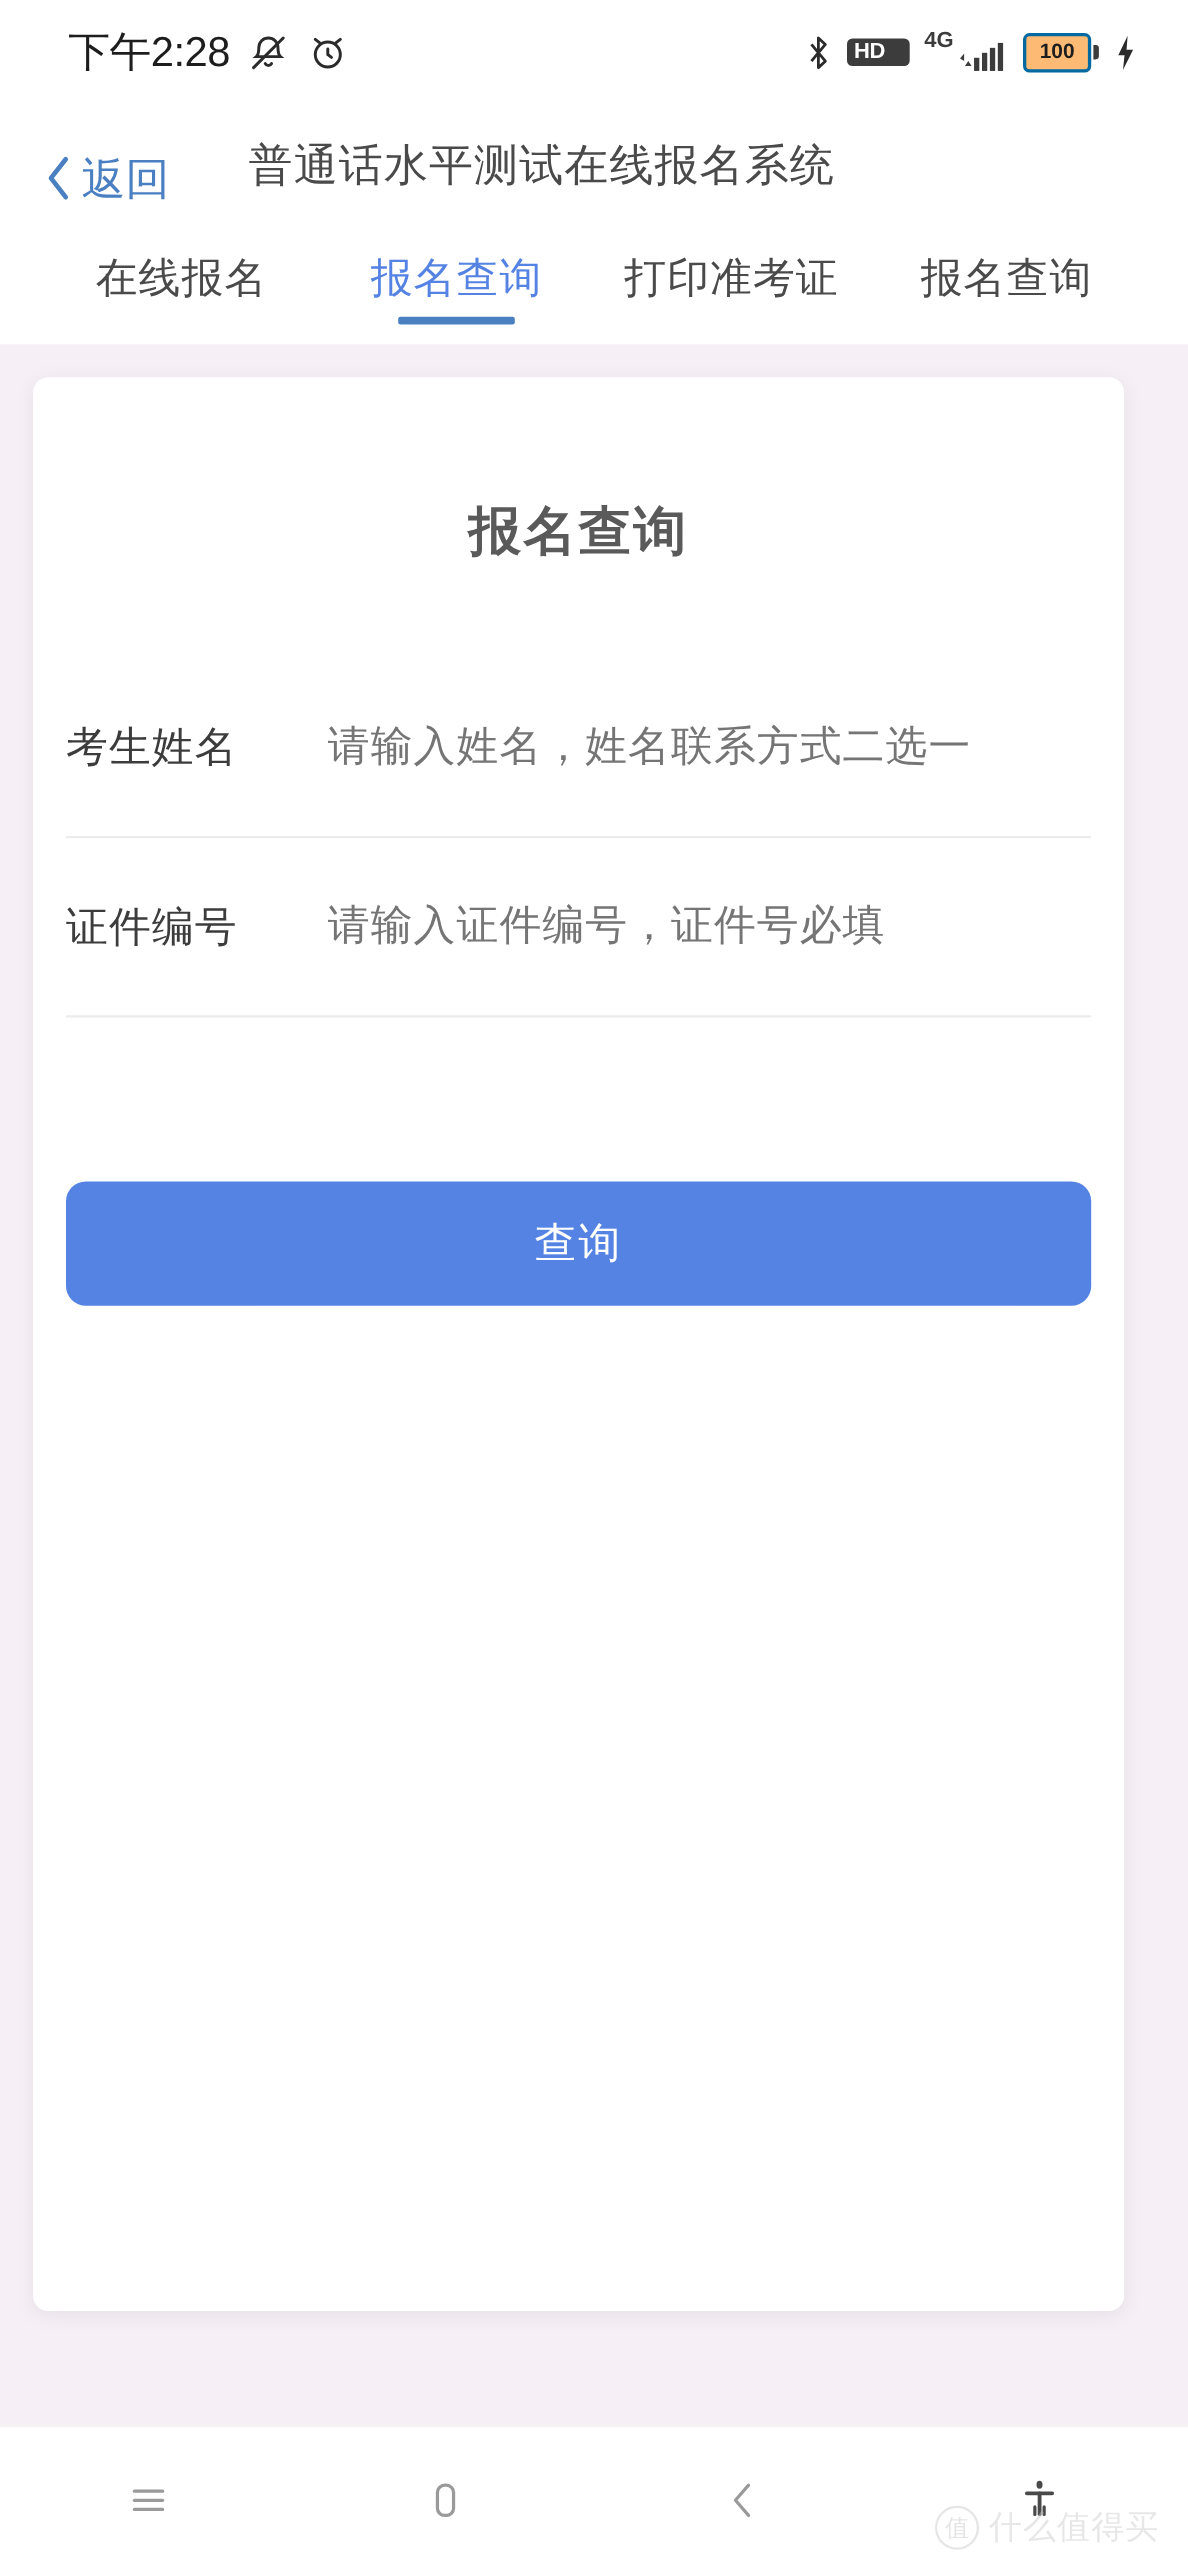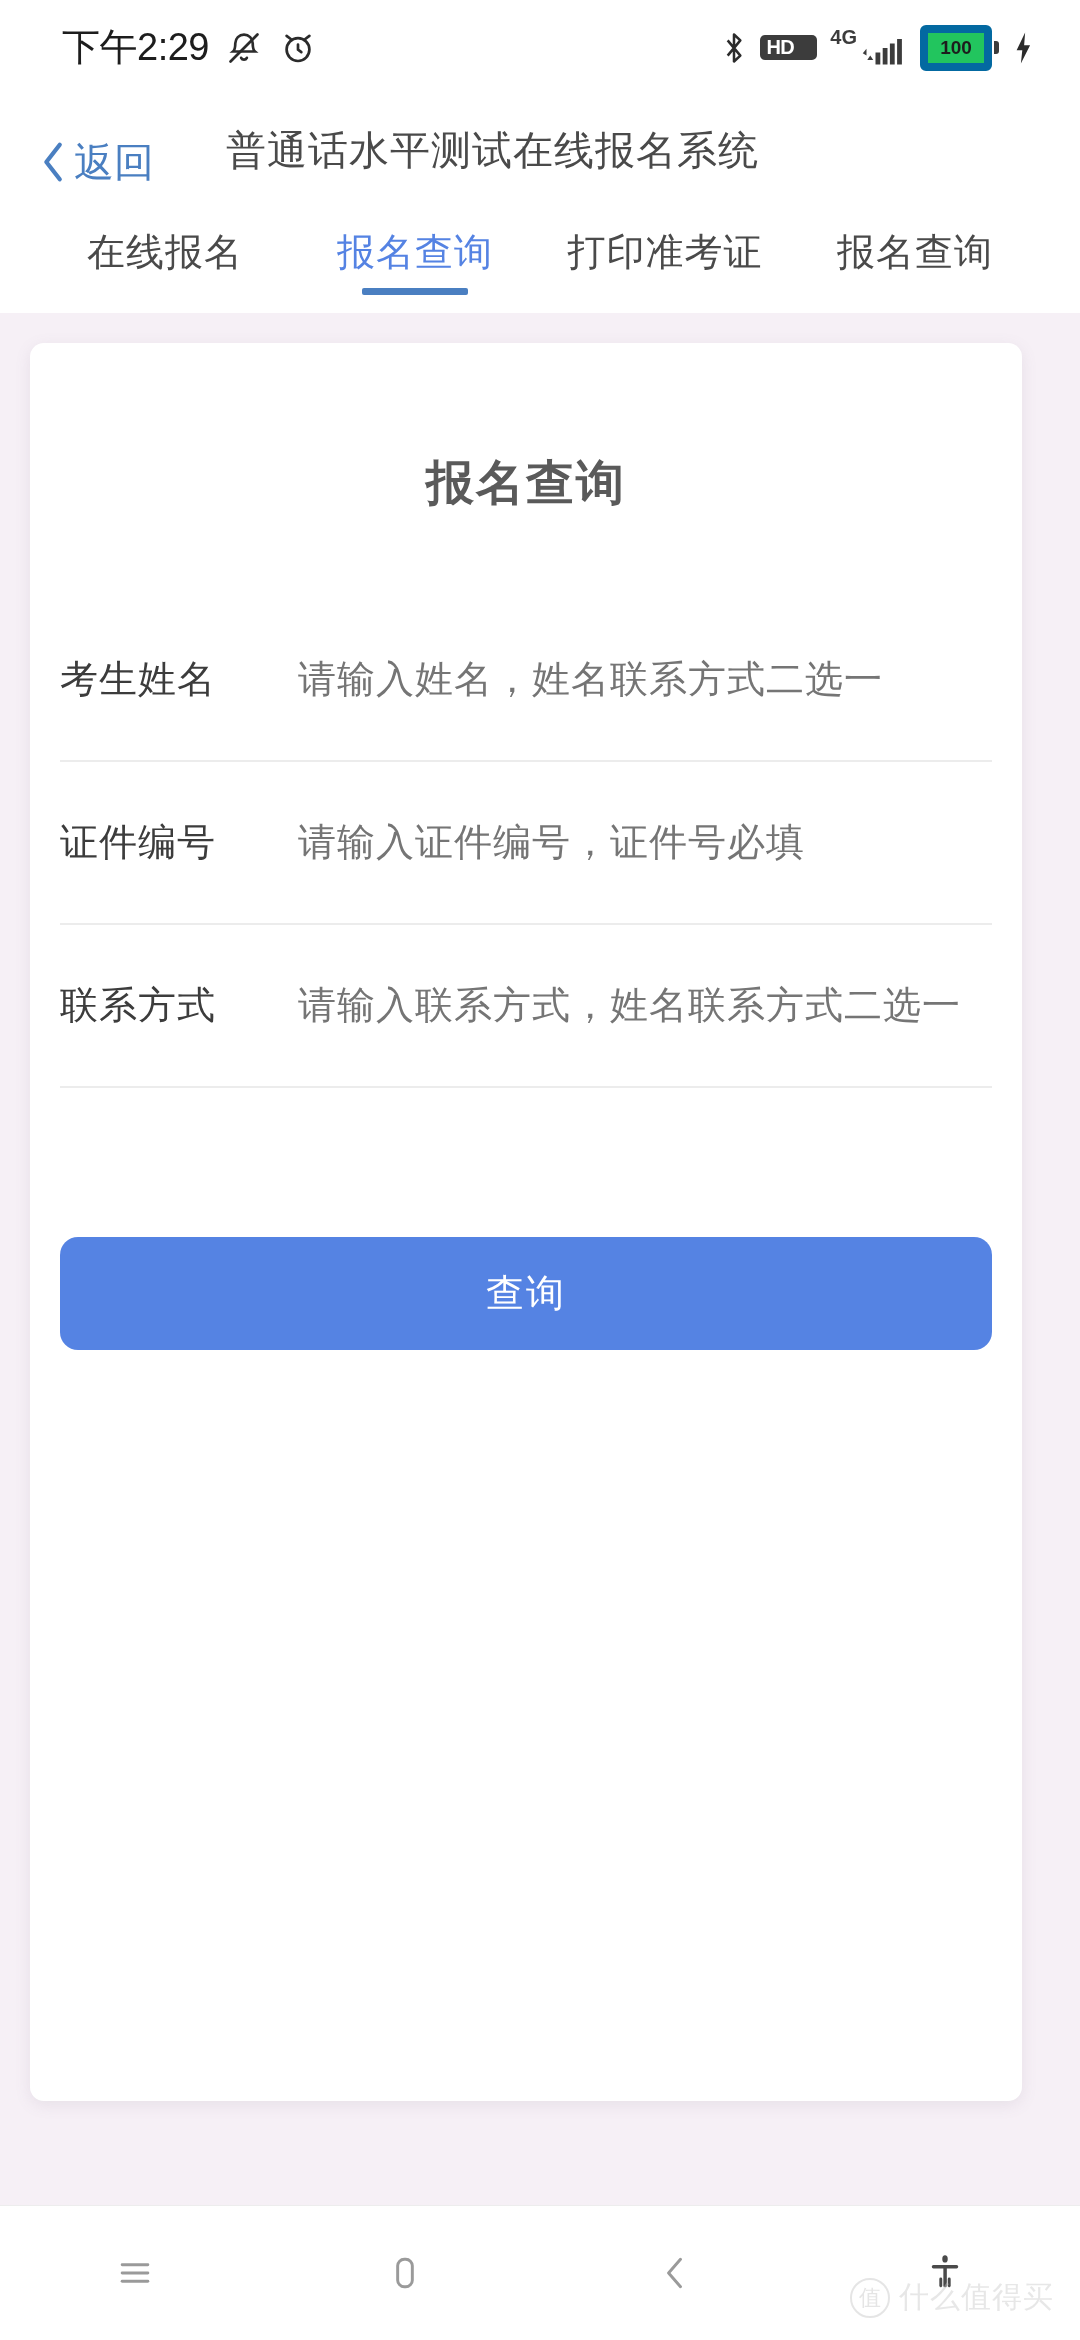--- a/index.html
+++ b/index.html
@@ -64,27 +64,27 @@
     line-height: 1;
     margin-bottom: 22px;
   }
   .battery {
     display: flex;
     align-items: center;
   }
   .battery-body {
     width: 56px;
     height: 30px;
-    border: 8px solid #0369a1;
+    border: 3px solid #0369a1;
     border-radius: 6px;
     position: relative;
     display: flex;
     align-items: center;
     justify-content: center;
-    background: #22c55e;
+    background: #fdba74;
   }
   .battery-level {
     font-size: 19px;
     font-weight: bold;
     color: #1d1d1d;
     line-height: 1;
   }
   .battery-cap {
     width: 5px;
     height: 13px;
@@ -280,21 +280,21 @@
     font-size: 30px;
     color: #c7c7c7;
     letter-spacing: 1px;
   }
 </style>
 </head>
 <body>
 
 <div class="status-bar">
   <div class="status-left">
-    <span class="status-time">下午2:29</span>
+    <span class="status-time">下午2:28</span>
     <span>
       <svg class="icon-svg" width="38" height="38" viewBox="0 0 24 24" fill="none" stroke="#2b2b2b" stroke-width="1.7" stroke-linecap="round">
         <path d="M6.5 9a5.5 5.5 0 0 1 11 0c0 4 1.4 5.2 1.4 5.2H5.1S6.5 13 6.5 9z"></path>
         <path d="M10.2 18.2a2 2 0 0 0 3.6 0"></path>
         <line x1="3.5" y1="20.5" x2="20.5" y2="3.5"></line>
       </svg>
     </span>
     <span>
       <svg class="icon-svg" width="38" height="38" viewBox="0 0 24 24" fill="none" stroke="#2b2b2b" stroke-width="1.7" stroke-linecap="round">
         <circle cx="12" cy="13" r="7.2"></circle>
@@ -373,24 +373,20 @@
 
     <div class="form">
       <div class="form-row">
         <span class="field-label">考生姓名</span>
         <input class="field-input" type="text" style="border: none; outline: none; background: transparent;" placeholder="请输入姓名，姓名联系方式二选一">
       </div>
       <div class="form-row">
         <span class="field-label">证件编号</span>
         <input class="field-input" type="text" style="border: none; outline: none; background: transparent;" placeholder="请输入证件编号，证件号必填">
       </div>
-      <div class="form-row">
-        <span class="field-label">联系方式</span>
-        <input class="field-input" type="text" style="border: none; outline: none; background: transparent;" placeholder="请输入联系方式，姓名联系方式二选一">
-      </div>
     </div>
 
     <div class="submit-wrap">
       <button class="submit-btn">查询</button>
     </div>
   </div>
 </div>
 
 <div class="nav-bar">
   <div class="nav-item">

